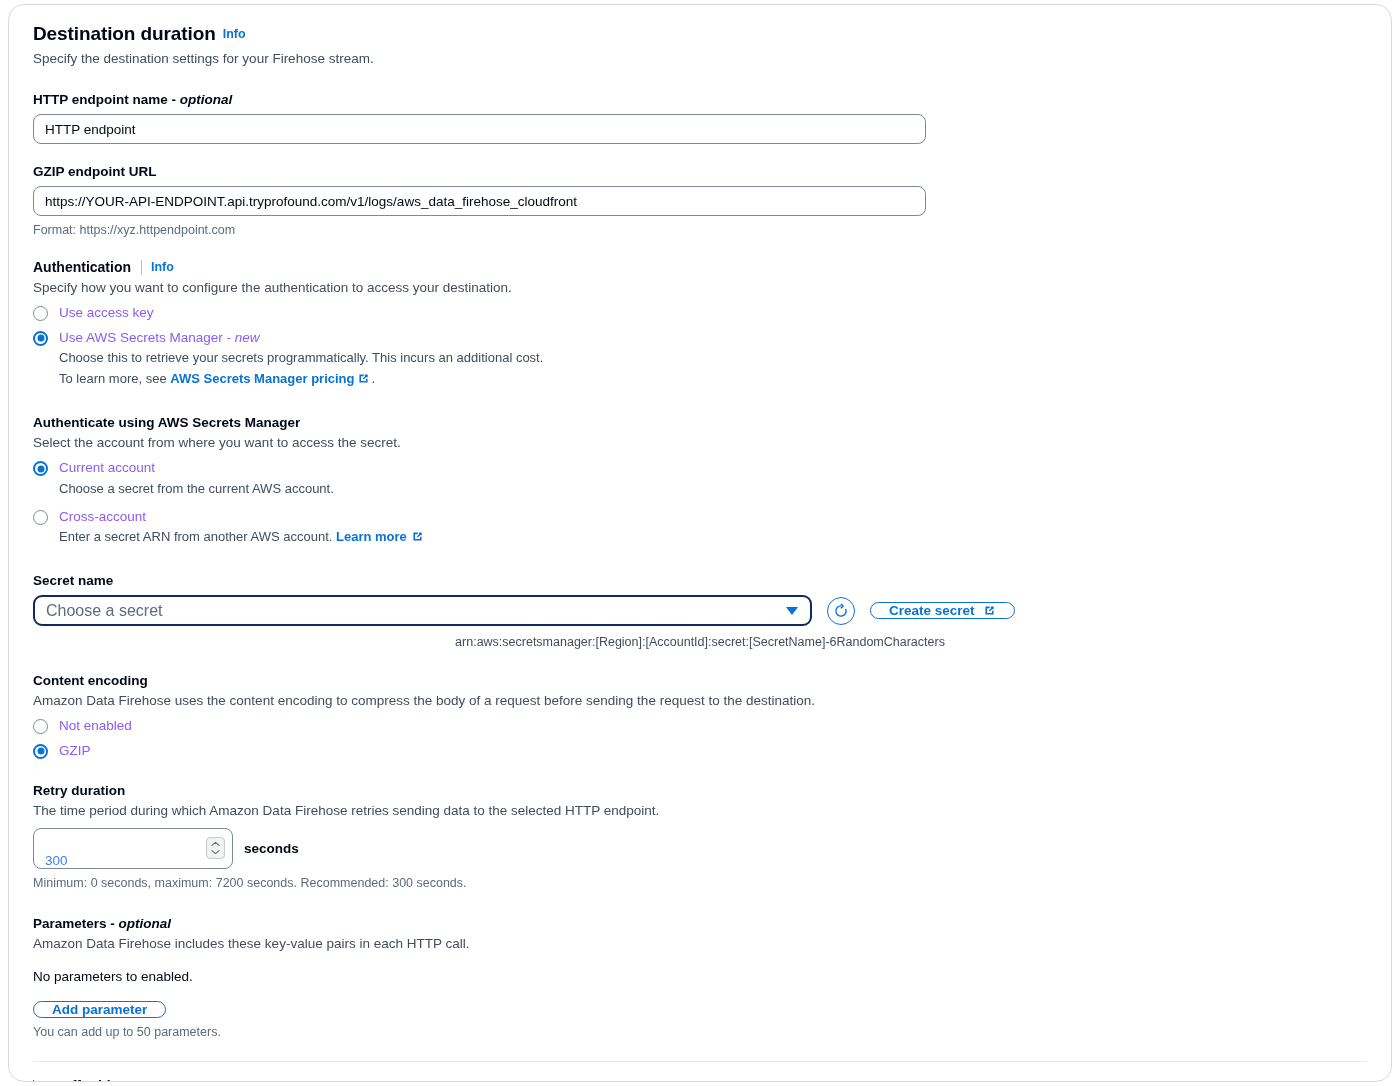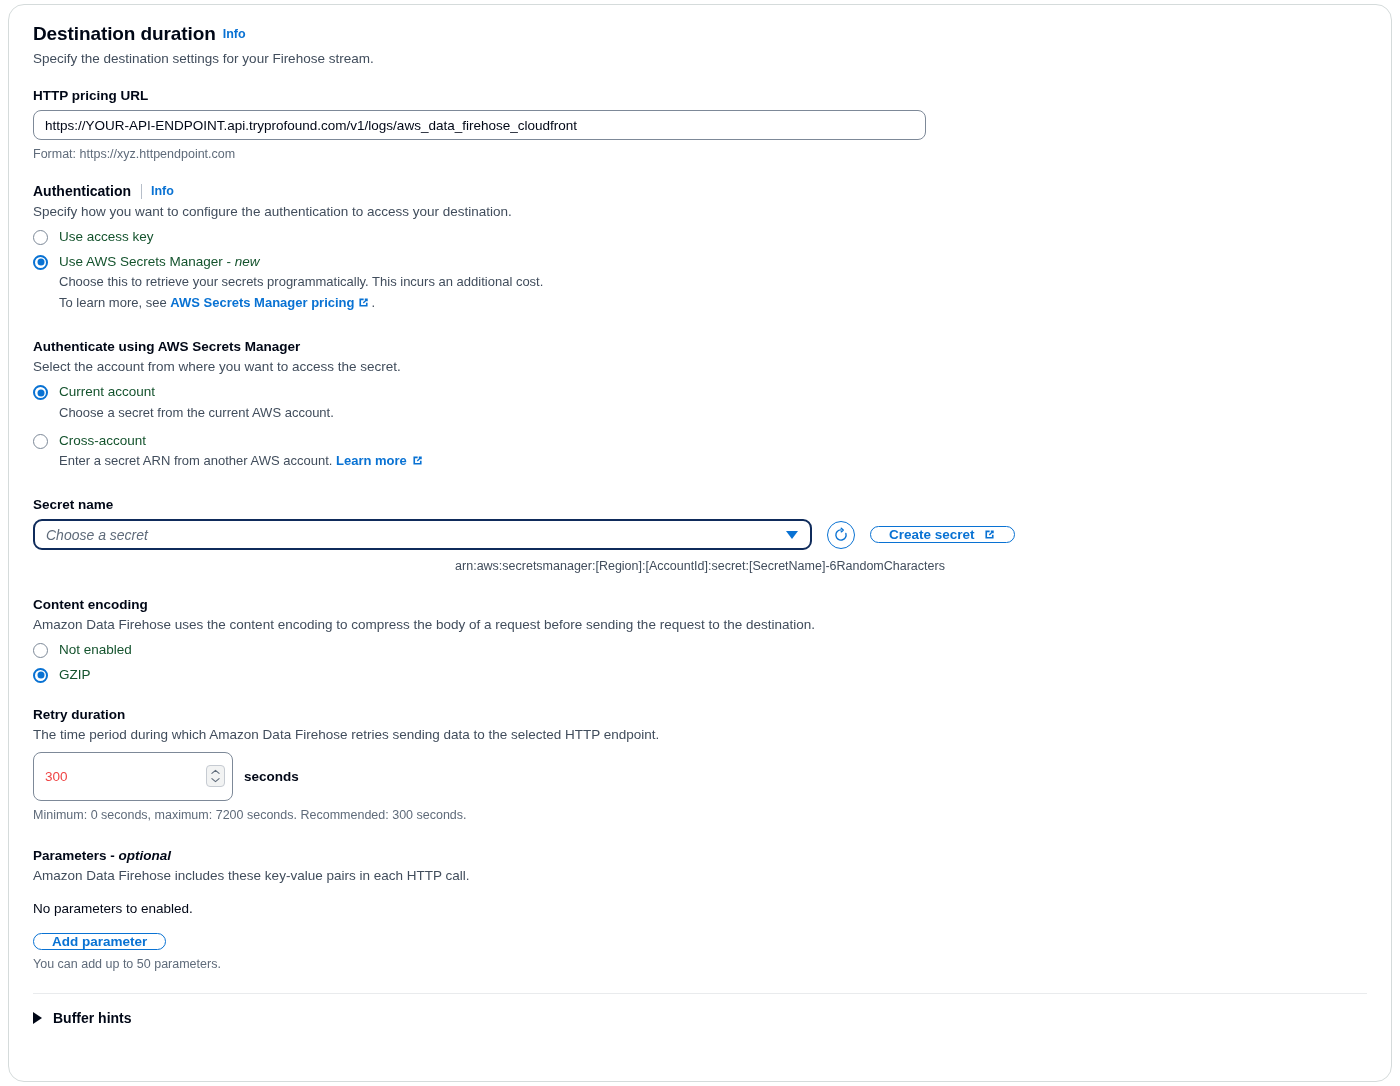--- a/index.html
+++ b/index.html
@@ -66,21 +66,21 @@
   .select-box {
     position: relative;
     width: 779px; height: 31px;
     border: 2px solid #0f2b5b; border-radius: 9px;
     background: #ffffff;
     display: flex; align-items: center;
     padding: 0 11px;
     cursor: pointer;
   }
   .select-placeholder {
-    font-size: 14px; font-style: italic; color: #5f6b7a;
+    font-size: 16px; color: #5f6b7a;
   }
   .caret-down {
     position: absolute; right: 12px; top: 50%; transform: translateY(-50%);
     width: 0; height: 0;
     border-left: 6px solid transparent;
     border-right: 6px solid transparent;
     border-top: 8px solid #0972d3;
   }
   .icon-btn-refresh {
     width: 28px; height: 28px; border-radius: 50%;
@@ -110,38 +110,38 @@
   }
   .radio.checked {
     border-color: #0972d3; border-width: 2px;
   }
   .radio.checked::after {
     content: ""; position: absolute;
     left: 50%; top: 50%; transform: translate(-50%, -50%);
     width: 7px; height: 7px; border-radius: 50%;
     background: #0972d3;
   }
-  .radio-label { font-size: 13.5px; color: #14532d; line-height: 1.3; }
+  .radio-label { font-size: 13.5px; color: #8b5cf6; line-height: 1.3; }
   .radio-label .new { font-style: italic; }
   .radio-desc {
     font-size: 13px; color: #414d5c;
     margin-left: 26px; margin-top: 3px; line-height: 1.45;
   }
   .radio-desc a { color: #0972d3; font-weight: bold; text-decoration: none; }
 
   
   .stepper-row { display: flex; align-items: center; gap: 11px; margin-top: 7px; }
   .stepper {
     position: relative;
-    width: 200px; height: 49px;
+    width: 200px; height: 41px;
     border: 1px solid #7d8998; border-radius: 8px;
     background: #fff;
-    display: flex; align-items: center;
+    display: flex; align-items: flex-end;
     padding: 0 11px;
-    font-size: 13.5px; color: #ef4444;
+    font-size: 13.5px; color: #3b82f6;
   }
   .spin {
     position: absolute; right: 7px; top: 50%; transform: translateY(-50%);
     width: 19px; height: 22px; border-radius: 4px;
     background: #f2f3f3; border: 1px solid #c6cbd2;
     display: flex; flex-direction: column;
     align-items: center; justify-content: center; gap: 2px;
     cursor: pointer;
   }
   .seconds-label { font-size: 13.5px; font-weight: bold; color: #000716; }
@@ -172,23 +172,27 @@
 
 <div class="panel">
 
   <div class="panel-body">
 
     <div>
       <span class="h2">Destination duration</span><a class="info-link">Info</a>
     </div>
     <div class="sub">Specify the destination settings for your Firehose stream.</div>
 
+    <div class="mt24">
+      <div class="fld-label"><span>HTTP endpoint name - </span><span class="opt">optional</span></div>
+      <input class="text-input" type="text" value="HTTP endpoint" style="">
+    </div>
 
     <div class="mt20">
-      <div class="fld-label">HTTP pricing URL</div>
+      <div class="fld-label">GZIP endpoint URL</div>
       <input class="text-input" type="text" value="https://YOUR-API-ENDPOINT.api.tryprofound.com/v1/logs/aws_data_firehose_cloudfront" style="">
       <div class="hint">Format: https://xyz.httpendpoint.com</div>
     </div>
 
     <div class="mt20">
       <div class="h3-row">
         <span class="h3">Authentication</span>
         <span class="divider-v"></span>
         <a class="info-link" style="margin-left:0;vertical-align:0">Info</a>
       </div>

